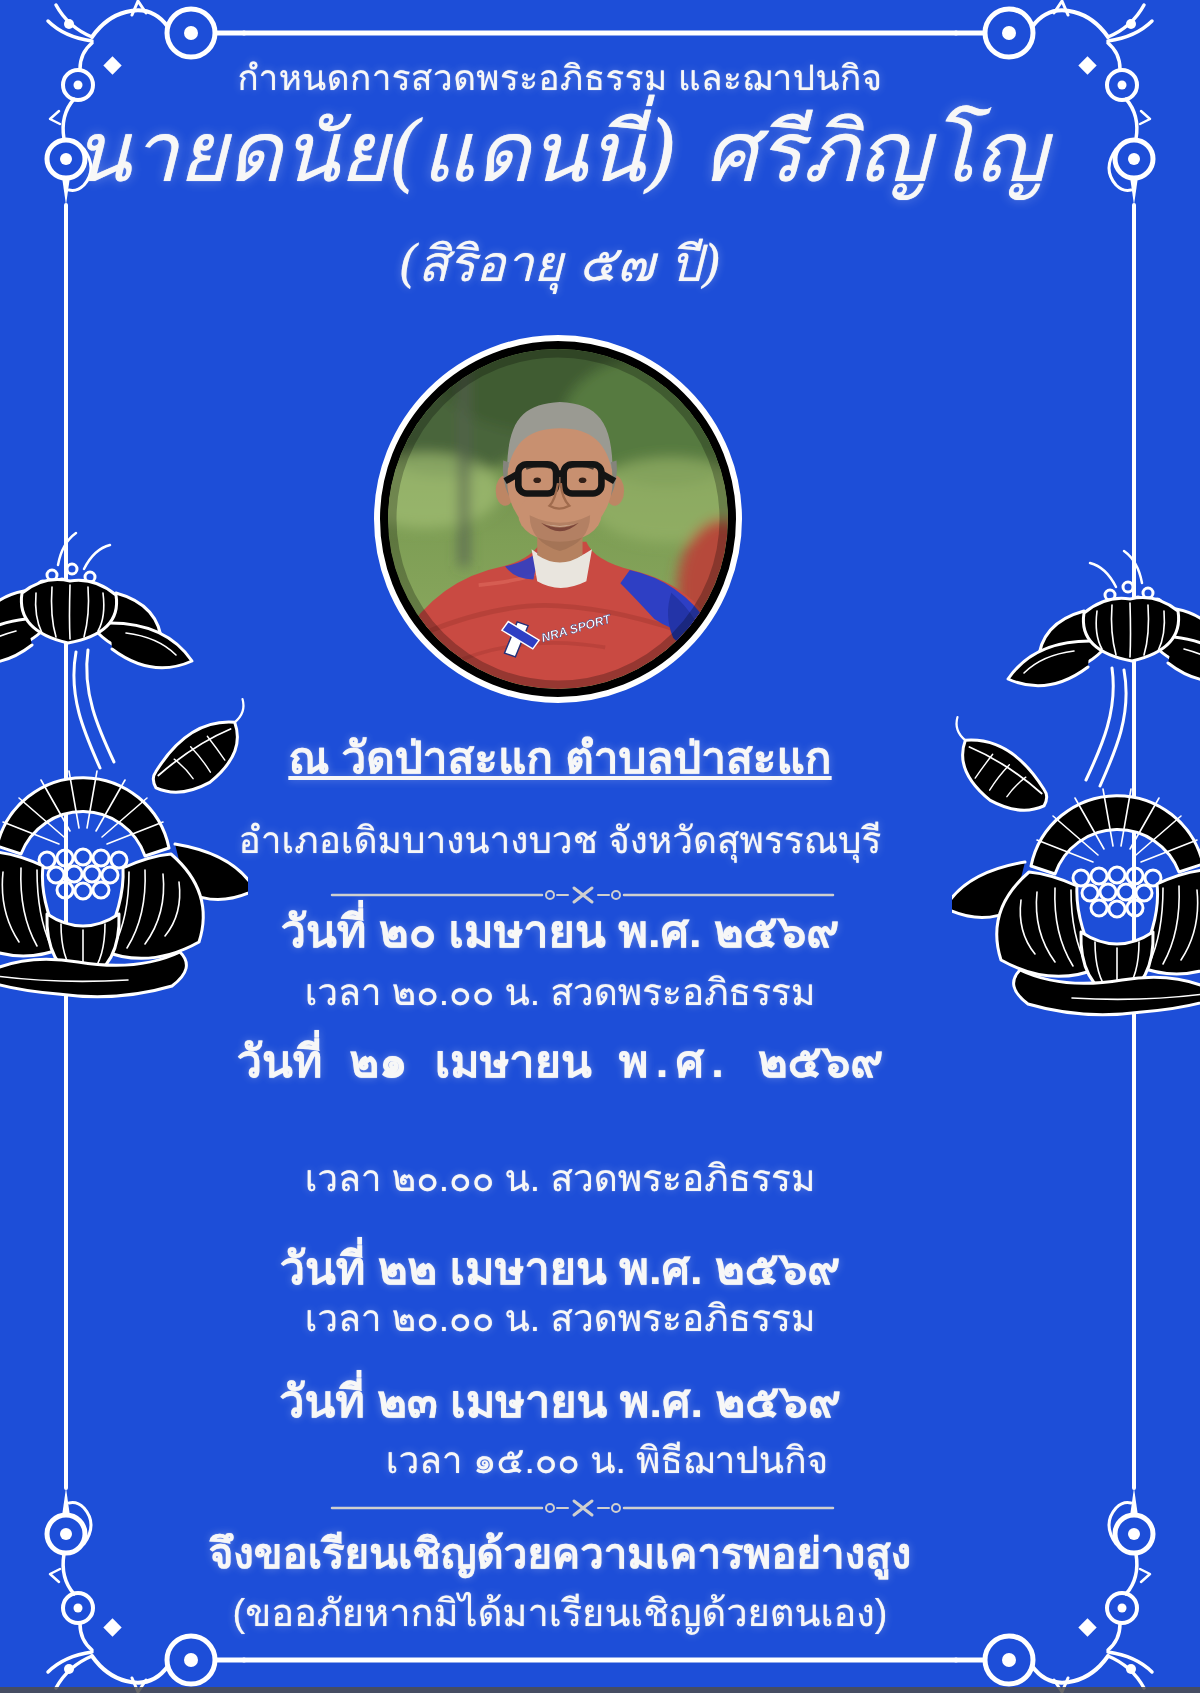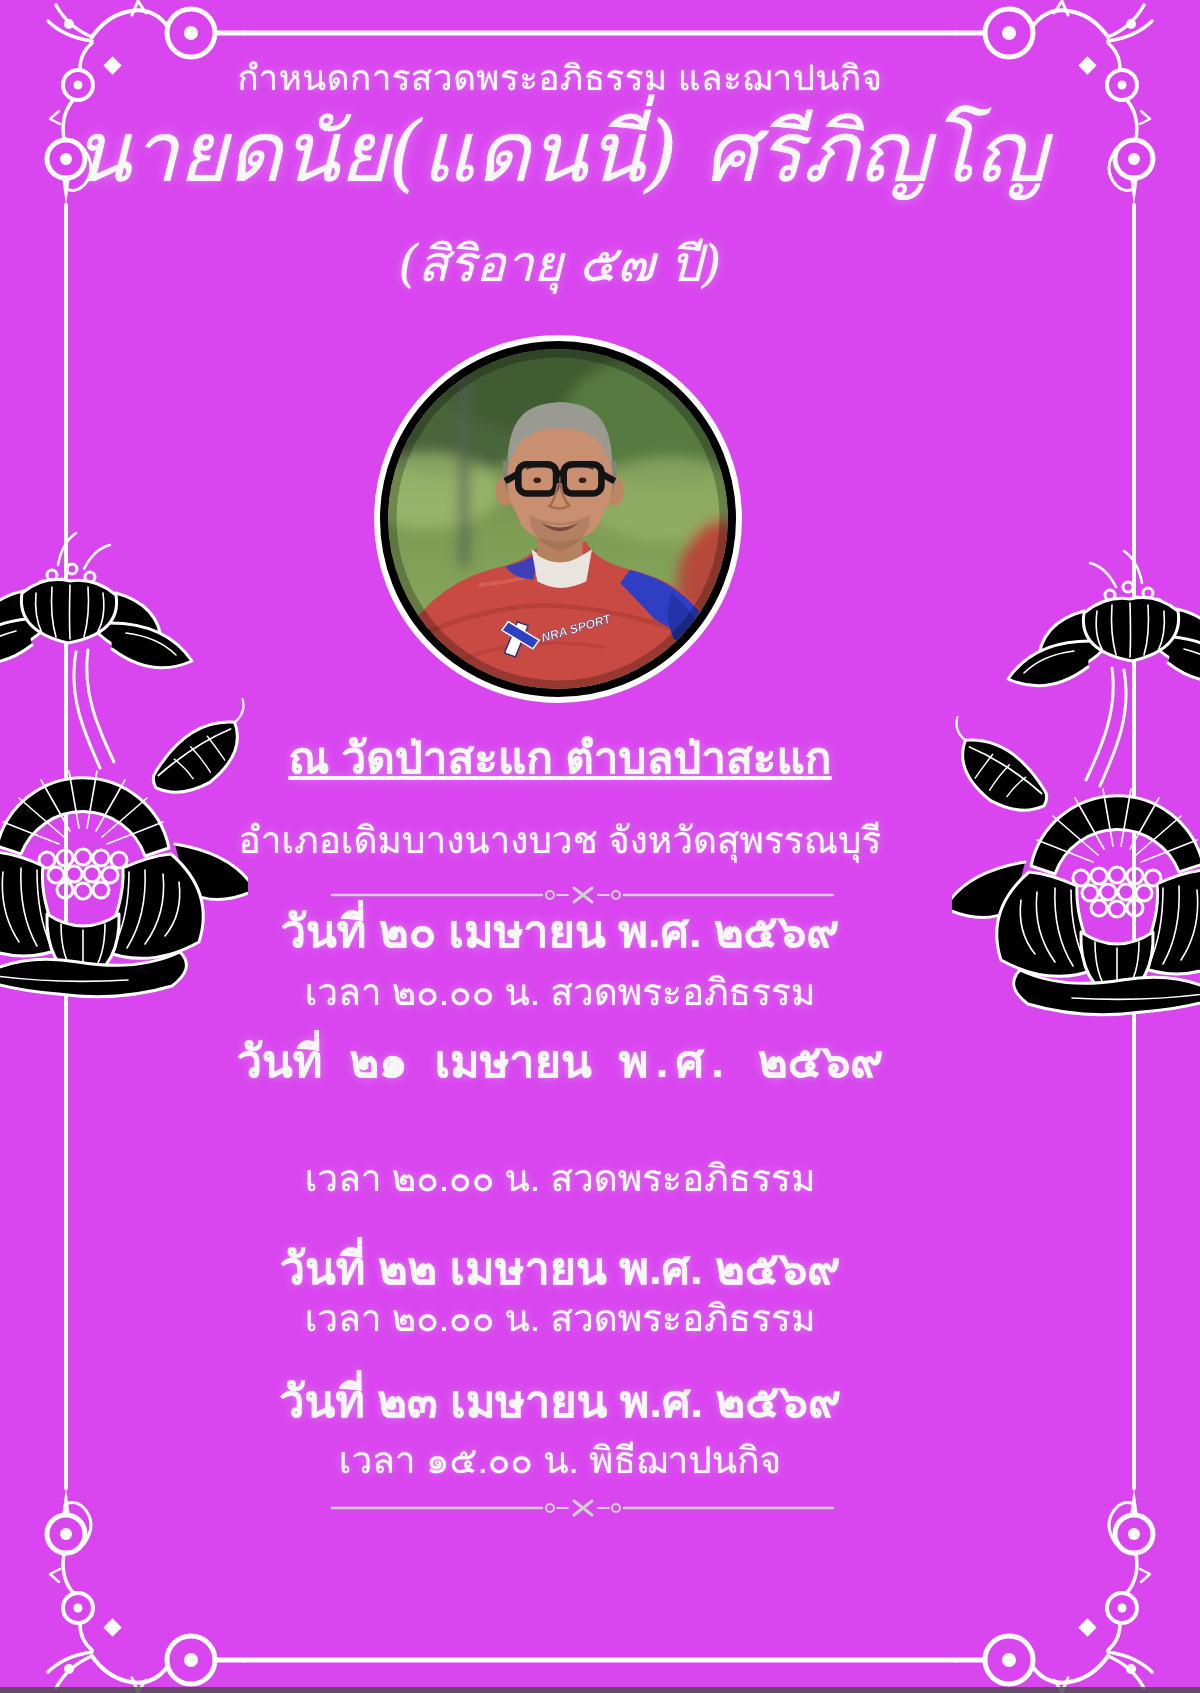--- a/index.html
+++ b/index.html
@@ -1,18 +1,18 @@
 <!DOCTYPE html>
 <html><head>
 <meta charset="utf-8">
 <style>
   html,body{margin:0;padding:0;background:#151515;}
   #poster{
     position:relative;width:1200px;height:1693px;margin:0 auto;
-    background:#d946ef;overflow:hidden;
+    background:#1d4ed8;overflow:hidden;
     font-family:"Liberation Sans",sans-serif;
   }
   svg{display:block;}
   
   .txt{
     position:absolute;left:0;width:1120px;text-align:center;
     color:#f7f7f7;line-height:1.15;
     text-shadow:0 0 9px rgba(255,255,255,.30),0 0 1px rgba(255,255,255,.7);
     white-space:nowrap;
   }
@@ -23,21 +23,21 @@
     text-shadow:0 0 12px rgba(255,255,255,.30),0 0 1px rgba(255,255,255,.8);
   }
   .t-age{top:236px;font-size:50px;font-family:"DejaVu Serif",serif;font-style:italic;}
   .t-venue1{top:733px;font-size:44px;font-weight:600;text-decoration:underline;}
   .t-venue2{top:820px;font-size:37px;font-weight:500;}
   .date{font-size:45px;font-weight:600;}
   .time{font-size:37px;font-weight:500;}
   .d1a{top:906px;}  .d1b{top:972px;}
   .d2a{top:1040px;font-family:Liberation Mono, monospace;} .d2b{top:1102px;} .d2c{top:1158px;}
   .d3a{top:1236px;margin-top:7px;} .d3b{top:1298px;}
-  .d4a{top:1376px;} .d4b{top:1440px;}
+  .d4a{top:1376px;} .d4b{top:1440px;padding-left:47px;}
   .t-close1{top:1530px;font-size:42px;font-weight:600;}
   .t-close2{top:1592px;font-size:38px;font-weight:500;}
   
   .photo-ring{
     position:absolute;left:374px;top:335px;width:368px;height:368px;
     border:6px solid #ffffff;border-radius:50%;background:#000;box-sizing:border-box;
   }
   .photo-clip{
     position:absolute;left:8px;top:8px;right:8px;bottom:8px;
     border-radius:50%;overflow:hidden;background:#42512f;
@@ -318,15 +318,17 @@
       <line x1="2" y1="11" x2="212" y2="11" stroke-width="2.5"></line>
       <circle cx="220" cy="11" r="4" stroke-width="2"></circle>
       <line x1="227" y1="11" x2="238" y2="11" stroke-width="2"></line>
       <path d="M244,4 L262,18 M262,4 L244,18" stroke-width="3"></path>
       <line x1="268" y1="11" x2="279" y2="11" stroke-width="2"></line>
       <circle cx="286" cy="11" r="4" stroke-width="2"></circle>
       <line x1="294" y1="11" x2="503" y2="11" stroke-width="2.5"></line>
     </g>
   </svg>
 
+  <div class="txt t-close1">จึงขอเรียนเชิญด้วยความเคารพอย่างสูง</div>
+  <div class="txt t-close2">(ขออภัยหากมิได้มาเรียนเชิญด้วยตนเอง)</div>
 
   <div class="bottom-strip"></div>
 </div>
 
 </body></html>

